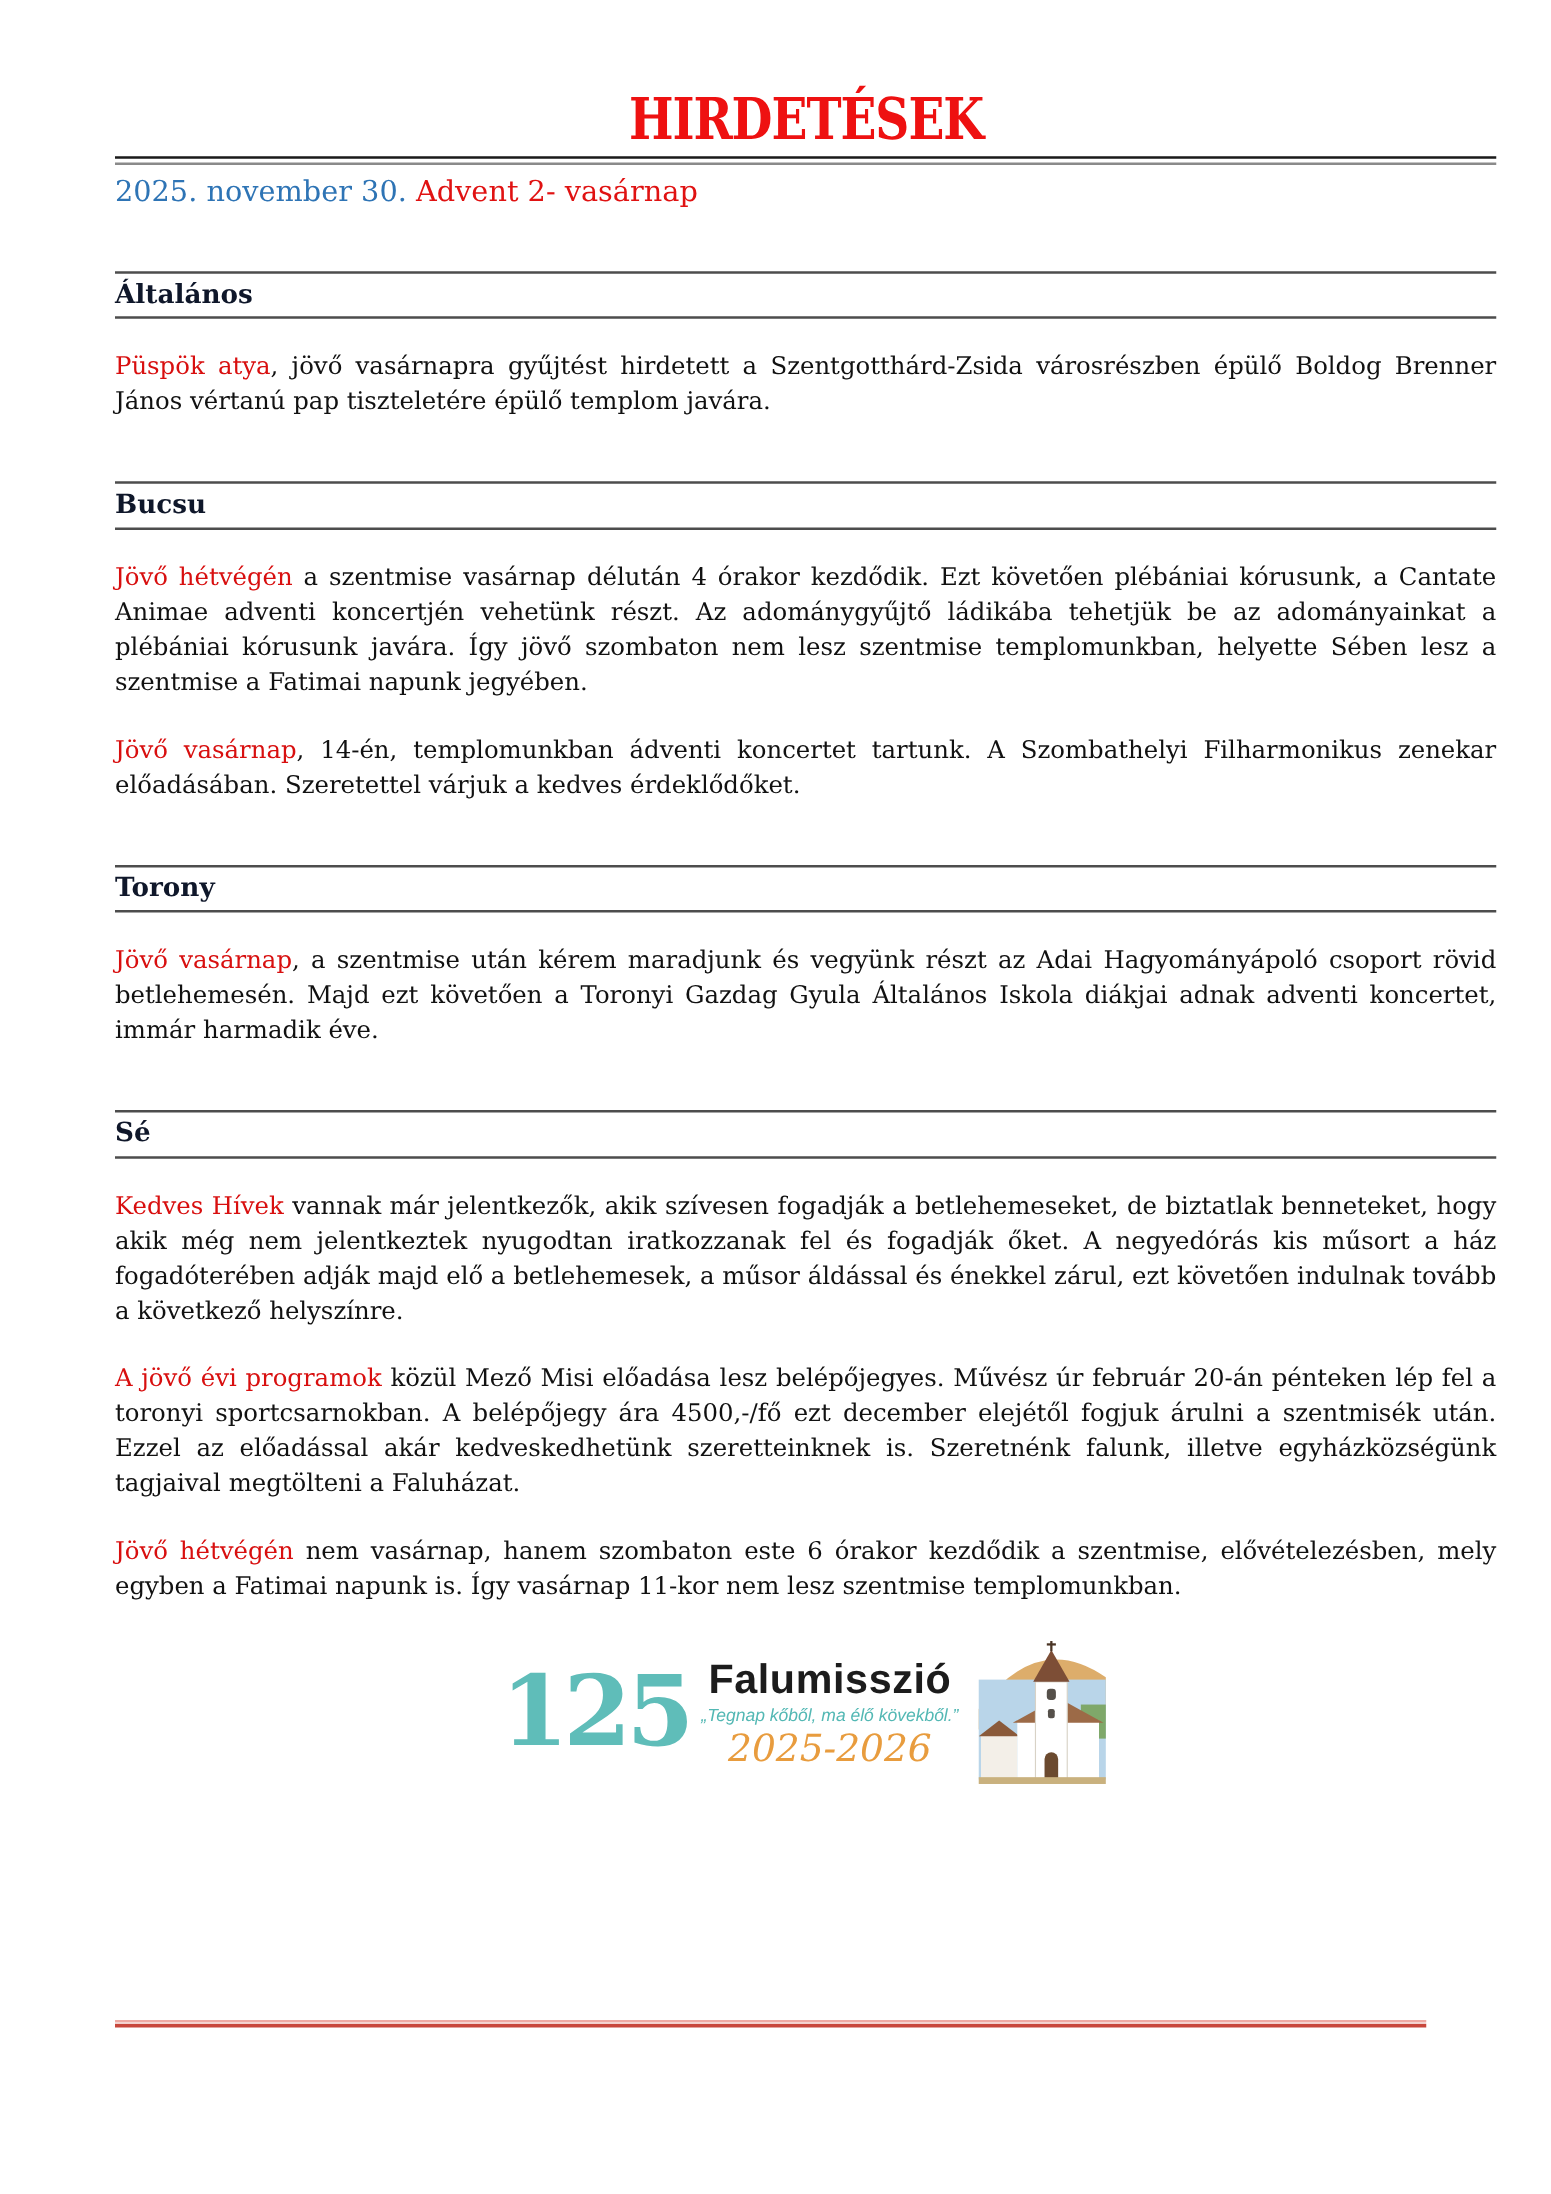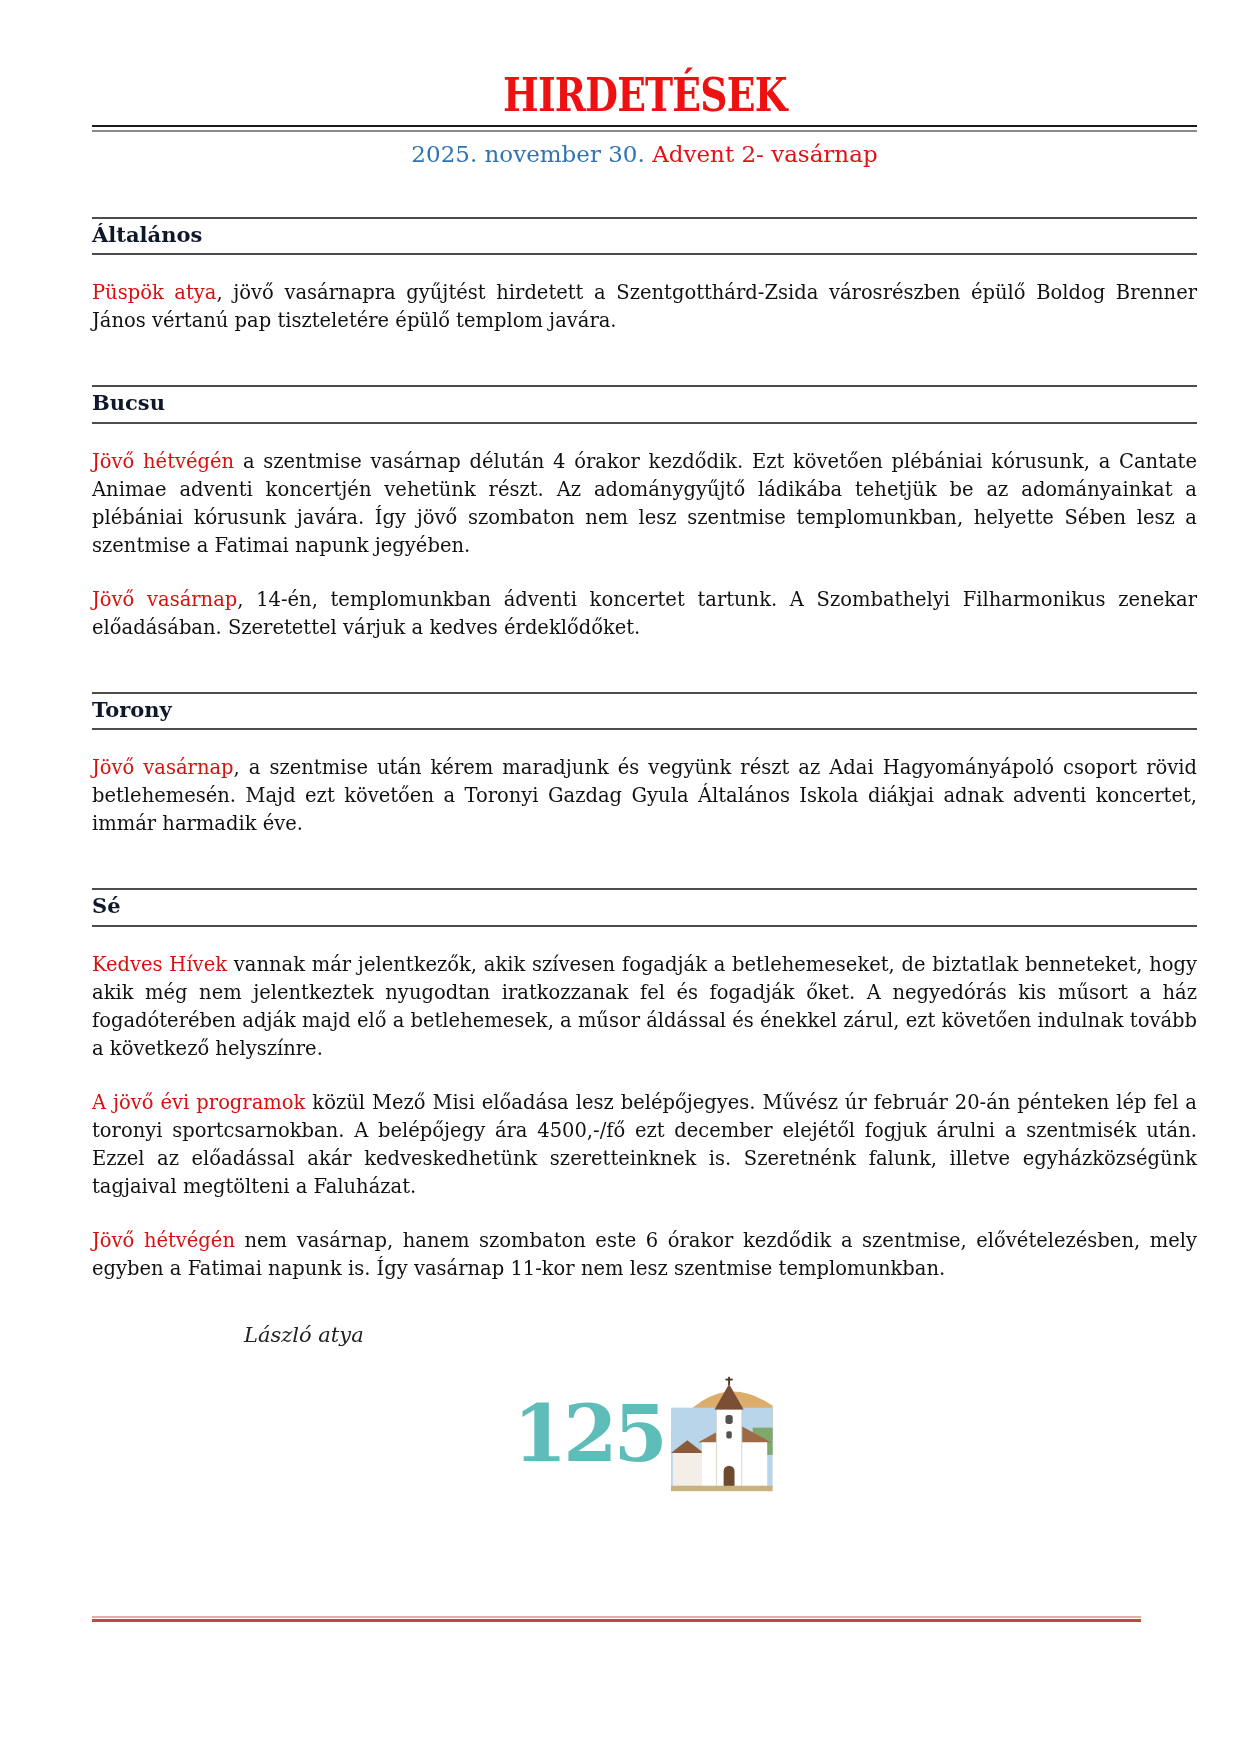--- a/index.html
+++ b/index.html
@@ -16,21 +16,21 @@
     display:inline-block;
     font-size:46px;font-weight:bold;line-height:1;
     color:#ee1111;
     transform:scaleX(0.82);transform-origin:center;
     letter-spacing:-1px;
   }
   .title-rule{
     margin-top:7px;height:3px;
     border-top:2px solid #1a1a1a;border-bottom:2px solid #8a8a8a;
   }
-  .dateline{margin-top:9px;text-align:center;font-size:23px;}
+  .dateline{margin-top:9px;font-size:23px;}
   .dateline .d-blue{color:#2e74b5;}
   .dateline .d-red{color:#e01212;}
 
   
   .section-bar{
     margin-top:50px;
     border-top:2px solid #4d4d4d;
     border-bottom:2px solid #4d4d4d;
     padding:3px 0 6px;
   }
@@ -125,24 +125,28 @@
   <p class="para">
     <span class="lead">Kedves Hívek</span><span> vannak már jelentkezők, akik szívesen fogadják a betlehemeseket, de biztatlak benneteket, hogy akik még nem jelentkeztek nyugodtan iratkozzanak fel és fogadják őket. A negyedórás kis műsort a ház fogadóterében adják majd elő a betlehemesek, a műsor áldással és énekkel zárul, ezt követően indulnak tovább a következő helyszínre.</span>
   </p>
   <p class="para">
     <span class="lead">A jövő évi programok</span><span> közül Mező Misi előadása lesz belépőjegyes. Művész úr február 20-án pénteken lép fel a toronyi sportcsarnokban. A belépőjegy ára 4500,-/fő ezt december elejétől fogjuk árulni a szentmisék után. Ezzel az előadással akár kedveskedhetünk szeretteinknek is. Szeretnénk falunk, illetve egyházközségünk tagjaival megtölteni a Faluházat.</span>
   </p>
   <p class="para">
     <span class="lead">Jövő hétvégén</span><span> nem vasárnap, hanem szombaton este 6 órakor kezdődik a szentmise, elővételezésben, mely egyben a Fatimai napunk is. Így vasárnap 11-kor nem lesz szentmise templomunkban.</span>
   </p>
 
-  <div class="signature">László atya</div>
 
   <div class="footer-logo">
     <div class="logo-number">125</div>
+    <div class="logo-mid">
+      <div class="logo-brand">Falumisszió</div>
+      <div class="logo-tagline">„Tegnap kőből, ma élő kövekből.”</div>
+      <div class="logo-years">2025-2026</div>
+    </div>
     <div class="logo-church">
       <svg viewBox="0 0 120 130" width="112" height="118" xmlns="http://www.w3.org/2000/svg">
 
         <path d="M6,62 Q58,-8 118,34 L118,72 Q72,18 6,80 Z" fill="#d9a45b" opacity="0.9"></path>
 
         <rect x="6" y="36" width="112" height="88" fill="#b9d5e9"></rect>
 
         <rect x="96" y="58" width="22" height="30" fill="#7fa86a"></rect>
 
         <polygon points="8,84 40,84 40,124 8,124" fill="#f3efe8"></polygon>

